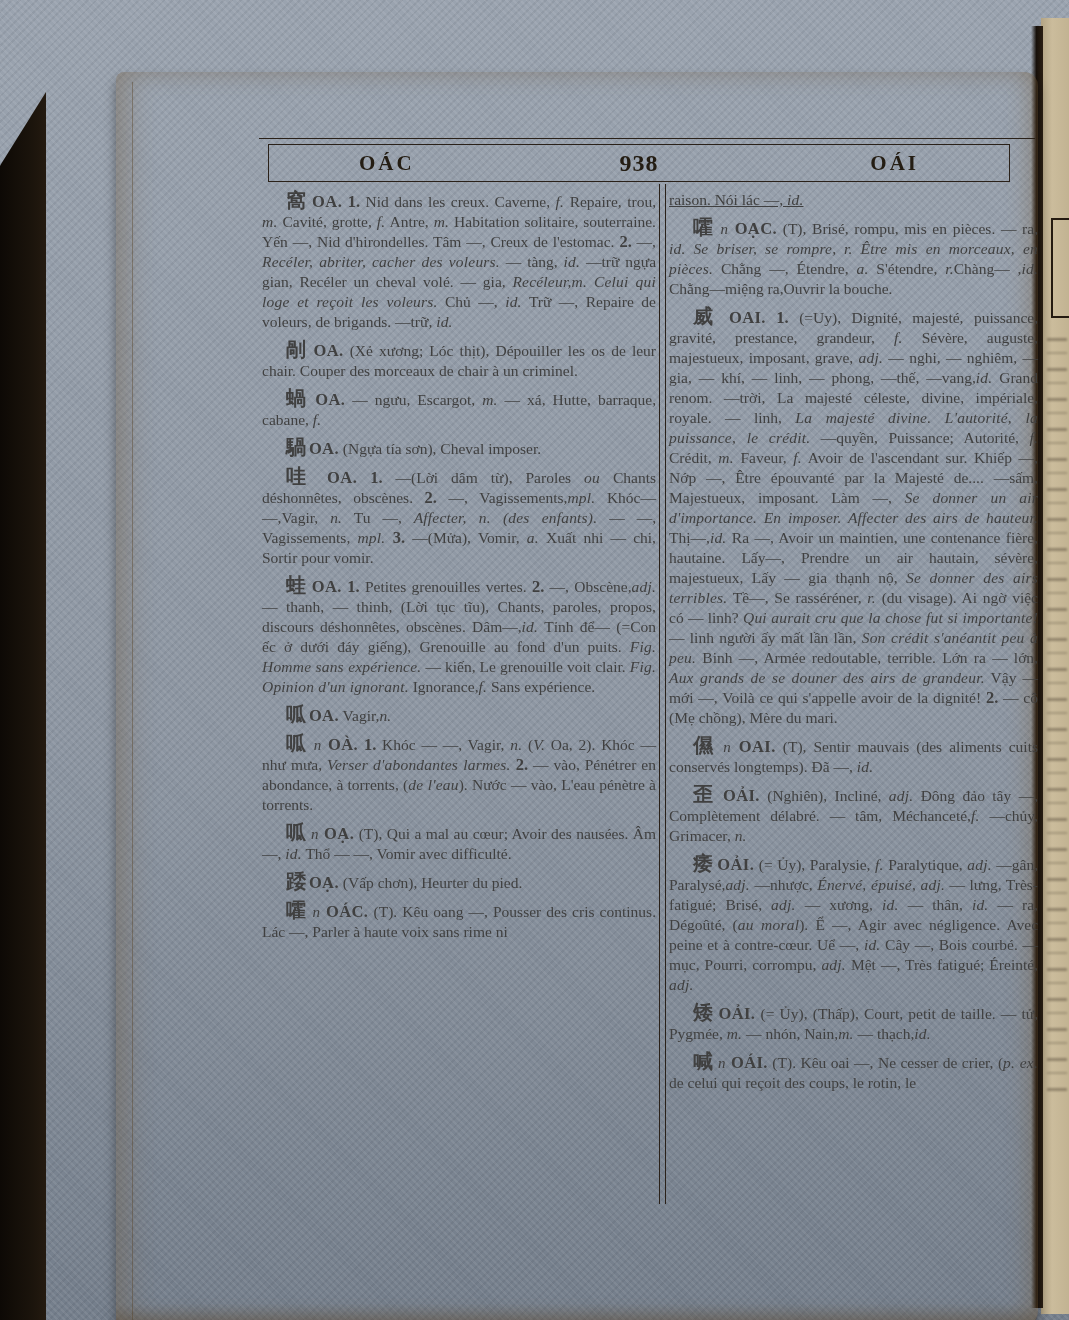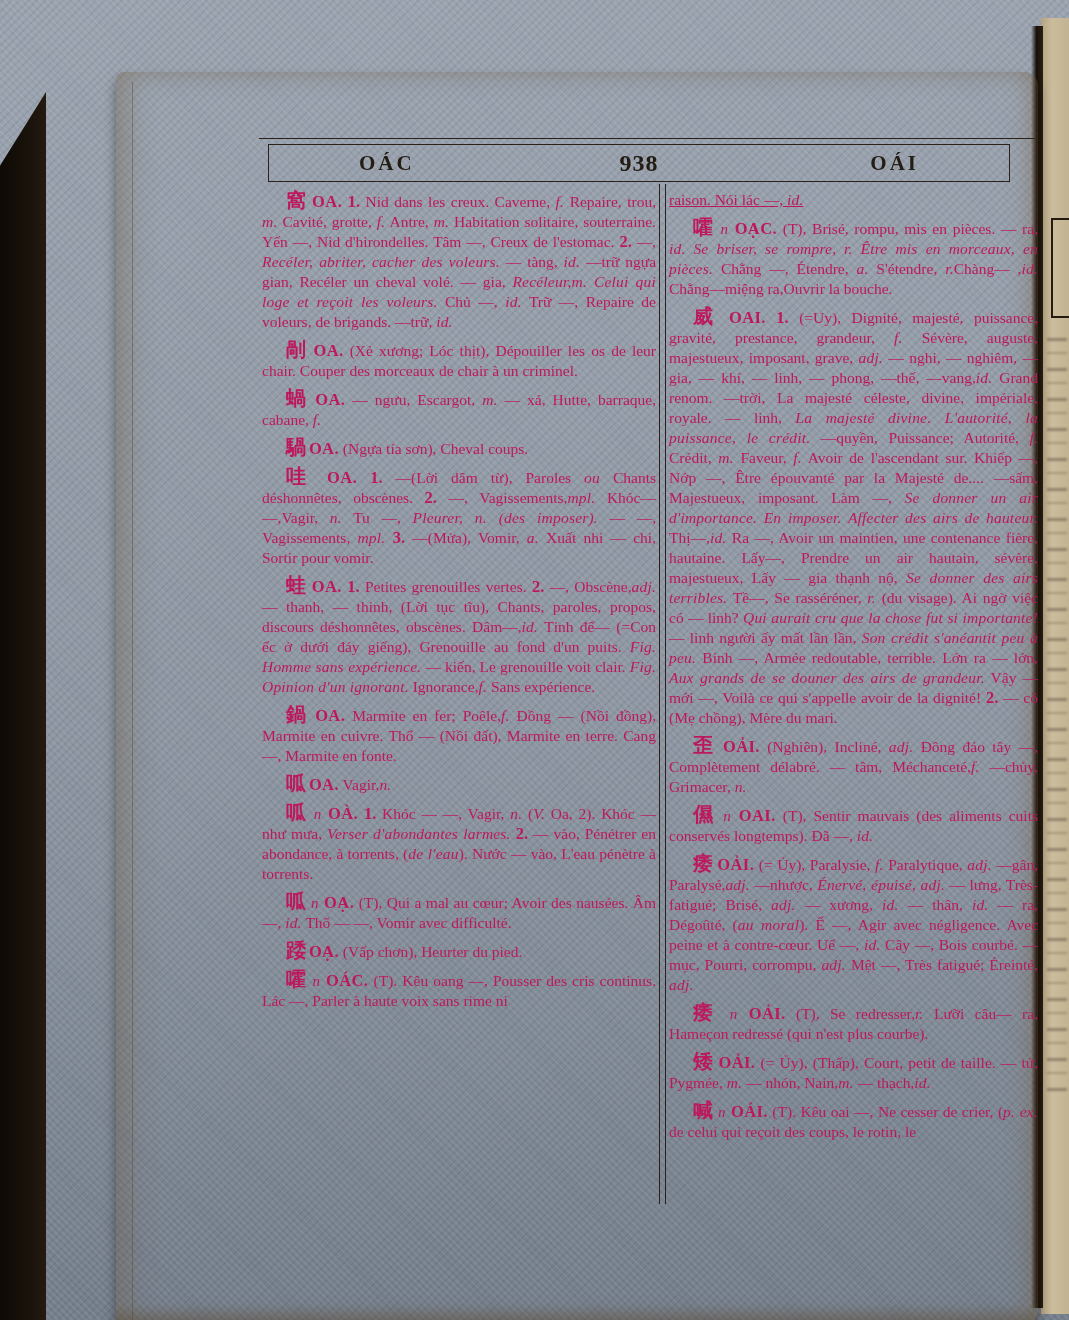--- a/index.html
+++ b/index.html
@@ -82,21 +82,21 @@
     padding:0 90px;box-sizing:border-box;
     color:#241d13;
   }
   .headbox::before{
     content:"";position:absolute;left:-10px;right:-26px;top:-7px;height:1.4px;
     background:#2a2119;
   }
   .running-word{font-size:21px;letter-spacing:3px;font-weight:600;}
   .page-number{font-size:24px;letter-spacing:1px;position:absolute;left:0;right:0;text-align:center;font-weight:600;}
   
-  .col{position:absolute;top:118px;color:#be185d;}
+  .col{position:absolute;top:118px;color:#404040;}
   .col-left{left:146px;width:394px;}
   .col-right{left:553px;width:369px;}
   .divider{
     position:absolute;left:543px;top:112px;height:1020px;width:4.5px;
     border-left:1.4px solid #2a2119;border-right:1.4px solid #2a2119;
   }
   p.entry{
     margin:0 0 7px 0;text-indent:24px;text-align:justify;
     font-size:15.5px;line-height:20px;
   }
@@ -129,34 +129,32 @@
     <span class="page-number">938</span>
     <span class="running-word">OÁI</span>
   </div>
 
   <div class="divider"></div>
 
   <div class="col col-left">
       <p class="entry"><span class="hanzi">窩</span> <span class="head">OA.</span> <span><b>1.</b> Nid dans les creux. Caverne, <i>f.</i> Repaire, trou, <i>m.</i> Cavité, grotte, <i>f.</i> Antre, <i>m.</i> Habitation solitaire, souterraine. Yến —, Nid d'hirondelles. Tâm —, Creux de l'estomac. <b>2.</b> —, <i>Recéler, abriter, cacher des voleurs.</i> — tàng, <i>id.</i> —trữ ngựa gian, Recéler un cheval volé. — gia, <i>Recéleur,m. Celui qui loge et reçoit les voleurs.</i> Chủ —, <i>id.</i> Trữ —, Repaire de voleurs, de brigands. —trữ, <i>id.</i></span></p>
       <p class="entry"><span class="hanzi">剮</span> <span class="head">OA.</span> <span>(Xẻ xương; Lóc thịt), Dépouiller les os de leur chair. Couper des morceaux de chair à un criminel.</span></p>
       <p class="entry"><span class="hanzi">蝸</span> <span class="head">OA.</span> <span>— ngưu, Escargot, <i>m.</i> — xá, Hutte, barraque, cabane, <i>f.</i></span></p>
-      <p class="entry"><span class="hanzi">騧</span> <span class="head">OA.</span> <span>(Ngựa tía sơn), Cheval coups.</span></p>
-      <p class="entry"><span class="hanzi">哇</span> <span class="head">OA.</span> <span><b>1.</b> —(Lời dâm từ), Paroles <i>ou</i> Chants déshonnêtes, obscènes. <b>2.</b> —, Vagissements,<i>mpl.</i> Khóc— —,Vagir, <i>n.</i> Tu —, <i>Pleurer, n. (des imposer).</i> — —, Vagissements, <i>mpl.</i> <b>3.</b> —(Mửa), Vomir, <i>a.</i> Xuất nhi — chi, Sortir pour vomir.</span></p>
+      <p class="entry"><span class="hanzi">騧</span> <span class="head">OA.</span> <span>(Ngựa tía sơn), Cheval imposer.</span></p>
+      <p class="entry"><span class="hanzi">哇</span> <span class="head">OA.</span> <span><b>1.</b> —(Lời dâm từ), Paroles <i>ou</i> Chants déshonnêtes, obscènes. <b>2.</b> —, Vagissements,<i>mpl.</i> Khóc— —,Vagir, <i>n.</i> Tu —, <i>Affecter, n. (des enfants).</i> — —, Vagissements, <i>mpl.</i> <b>3.</b> —(Mửa), Vomir, <i>a.</i> Xuất nhi — chi, Sortir pour vomir.</span></p>
       <p class="entry"><span class="hanzi">蛙</span> <span class="head">OA.</span> <span><b>1.</b> Petites grenouilles vertes. <b>2.</b> —, Obscène,<i>adj.</i> — thanh, — thinh, (Lời tục tĩu), Chants, paroles, propos, discours déshonnêtes, obscènes. Dâm—,<i>id.</i> Tỉnh để— (=Con ếc ở dưới đáy giếng), Grenouille au fond d'un puits. <i>Fig. Homme sans expérience.</i> — kiến, Le grenouille voit clair. <i>Fig. Opinion d'un ignorant.</i> Ignorance,<i>f.</i> Sans expérience.</span></p>
-      <p class="entry"><span class="hanzi">鍋</span> <span class="head">OA.</span> <span>Marmite en fer; Poêle,<i>f.</i> Đồng — (Nồi đồng), Marmite en cuivre. Thổ — (Nồi đất), Marmite en terre. Cang —, Marmite en fonte.</span></p>
       <p class="entry"><span class="hanzi">呱</span> <span class="head">OA.</span> <span>Vagir,<i>n.</i></span></p>
       <p class="entry"><span class="hanzi">呱</span> <span class="pre">n</span> <span class="head">OÀ.</span> <span><b>1.</b> Khóc — —, Vagir, <i>n.</i> (<i>V.</i> Oa, 2). Khóc — như mưa, <i>Verser d'abondantes larmes.</i> <b>2.</b> — vào, Pénétrer en abondance, à torrents, (<i>de l'eau</i>). Nước — vào, L'eau pénètre à torrents.</span></p>
       <p class="entry"><span class="hanzi">呱</span> <span class="pre">n</span> <span class="head">OẠ.</span> <span>(T), Qui a mal au cœur; Avoir des nausées. Âm —, <i>id.</i> Thổ — —, Vomir avec difficulté.</span></p>
       <p class="entry"><span class="hanzi">踒</span> <span class="head">OẠ.</span> <span>(Vấp chơn), Heurter du pied.</span></p>
       <p class="entry"><span class="hanzi">嚯</span> <span class="pre">n</span> <span class="head">OÁC.</span> <span>(T). Kêu oang —, Pousser des cris continus. Lác —, Parler à haute voix sans rime ni</span></p>
     </div>
   <div class="col col-right">
       <p class="entry continuation">raison. Nói lác —, <i>id.</i></p>
       <p class="entry"><span class="hanzi">嚯</span> <span class="pre">n</span> <span class="head">OẠC.</span> <span>(T), Brisé, rompu, mis en pièces. — ra, <i>id.</i> <i>Se briser, se rompre,</i> <i>r.</i> <i>Être mis en morceaux, en pièces.</i> Chằng —, Étendre, <i>a.</i> S'étendre, <i>r.</i>Chàng— ,<i>id.</i> Chằng—miệng ra,Ouvrir la bouche.</span></p>
       <p class="entry"><span class="hanzi">威</span> <span class="head">OAI.</span> <span><b>1.</b> (=Uy), Dignité, majesté, puissance, gravité, prestance, grandeur, <i>f.</i> Sévère, auguste, majestueux, imposant, grave, <i>adj.</i> — nghi, — nghiêm, — gia, — khí, — linh, — phong, —thế, —vang,<i>id.</i> Grand renom. —trời, La majesté céleste, divine, impériale, royale. — linh, <i>La majesté divine. L'autorité, la puissance, le crédit.</i> —quyền, Puissance; Autorité, <i>f.</i> Crédit, <i>m.</i> Faveur, <i>f.</i> Avoir de l'ascendant sur. Khiếp —, Nớp —, Être épouvanté par la Majesté de.... —sấm, Majestueux, imposant. Làm —, <i>Se donner un air d'importance. En imposer. Affecter des airs de hauteur.</i> Thị—,<i>id.</i> Ra —, Avoir un maintien, une contenance fière, hautaine. Lấy—, Prendre un air hautain, sévère, majestueux, Lấy — gia thạnh nộ, <i>Se donner des airs terribles.</i> Tề—, Se rasséréner, <i>r.</i> (du visage). Ai ngờ việc có — linh? <i>Qui aurait cru que la chose fut si importante!</i> — linh người ấy mất lần lần, <i>Son crédit s'anéantit peu à peu.</i> Binh —, Armée redoutable, terrible. Lớn ra — lớn, <i>Aux grands de se douner des airs de grandeur.</i> Vậy — mới —, Voilà ce qui s'appelle avoir de la dignité! <b>2.</b> — cô (Mẹ chồng), Mère du mari.</span></p>
+      <p class="entry"><span class="hanzi">儑</span> <span class="pre">n</span> <span class="head">OAI.</span> <span>(T), Sentir mauvais (des aliments cuits conservés longtemps). Đã —, <i>id.</i></span></p>
       <p class="entry"><span class="hanzi">歪</span> <span class="head">OẢI.</span> <span>(Nghiên), Incliné, <i>adj.</i> Đông đảo tây —, Complètement délabré. — tâm, Méchanceté,<i>f.</i> —chủy, Grimacer, <i>n.</i></span></p>
-      <p class="entry"><span class="hanzi">儑</span> <span class="pre">n</span> <span class="head">OAI.</span> <span>(T), Sentir mauvais (des aliments cuits conservés longtemps). Đã —, <i>id.</i></span></p>
       <p class="entry"><span class="hanzi">痿</span> <span class="head">OẢI.</span> <span>(= Ủy), Paralysie, <i>f.</i> Paralytique, <i>adj.</i> —gân, Paralysé,<i>adj.</i> —nhược, <i>Énervé, épuisé,</i> <i>adj.</i> — lưng, Très-fatigué; Brisé, <i>adj.</i> — xương, <i>id.</i> — thân, <i>id.</i> — ra, Dégoûté, (<i>au moral</i>). Ể —, Agir avec négligence. Avec peine et à contre-cœur. Uể —, <i>id.</i> Cây —, Bois courbé. — mục, Pourri, corrompu, <i>adj.</i> Mệt —, Très fatigué; Éreinté, <i>adj.</i></span></p>
-      <p class="entry"><span class="hanzi">痿</span> <span class="pre">n</span> <span class="head">OẢI.</span> <span>(T), Se redresser,<i>r.</i> Lưỡi câu— ra, Hameçon redressé (qui n'est plus courbe).</span></p>
       <p class="entry"><span class="hanzi">矮</span> <span class="head">OẢI.</span> <span>(= Ủy), (Thấp), Court, petit de taille. — tử, Pygmée, <i>m.</i> — nhón, Nain,<i>m.</i> — thạch,<i>id.</i></span></p>
       <p class="entry"><span class="hanzi">喊</span> <span class="pre">n</span> <span class="head">OÁI.</span> <span>(T). Kêu oai —, Ne cesser de crier, (<i>p. ex.</i> de celui qui reçoit des coups, le rotin, le</span></p>
     </div>
 </div>
 
 </body></html>

